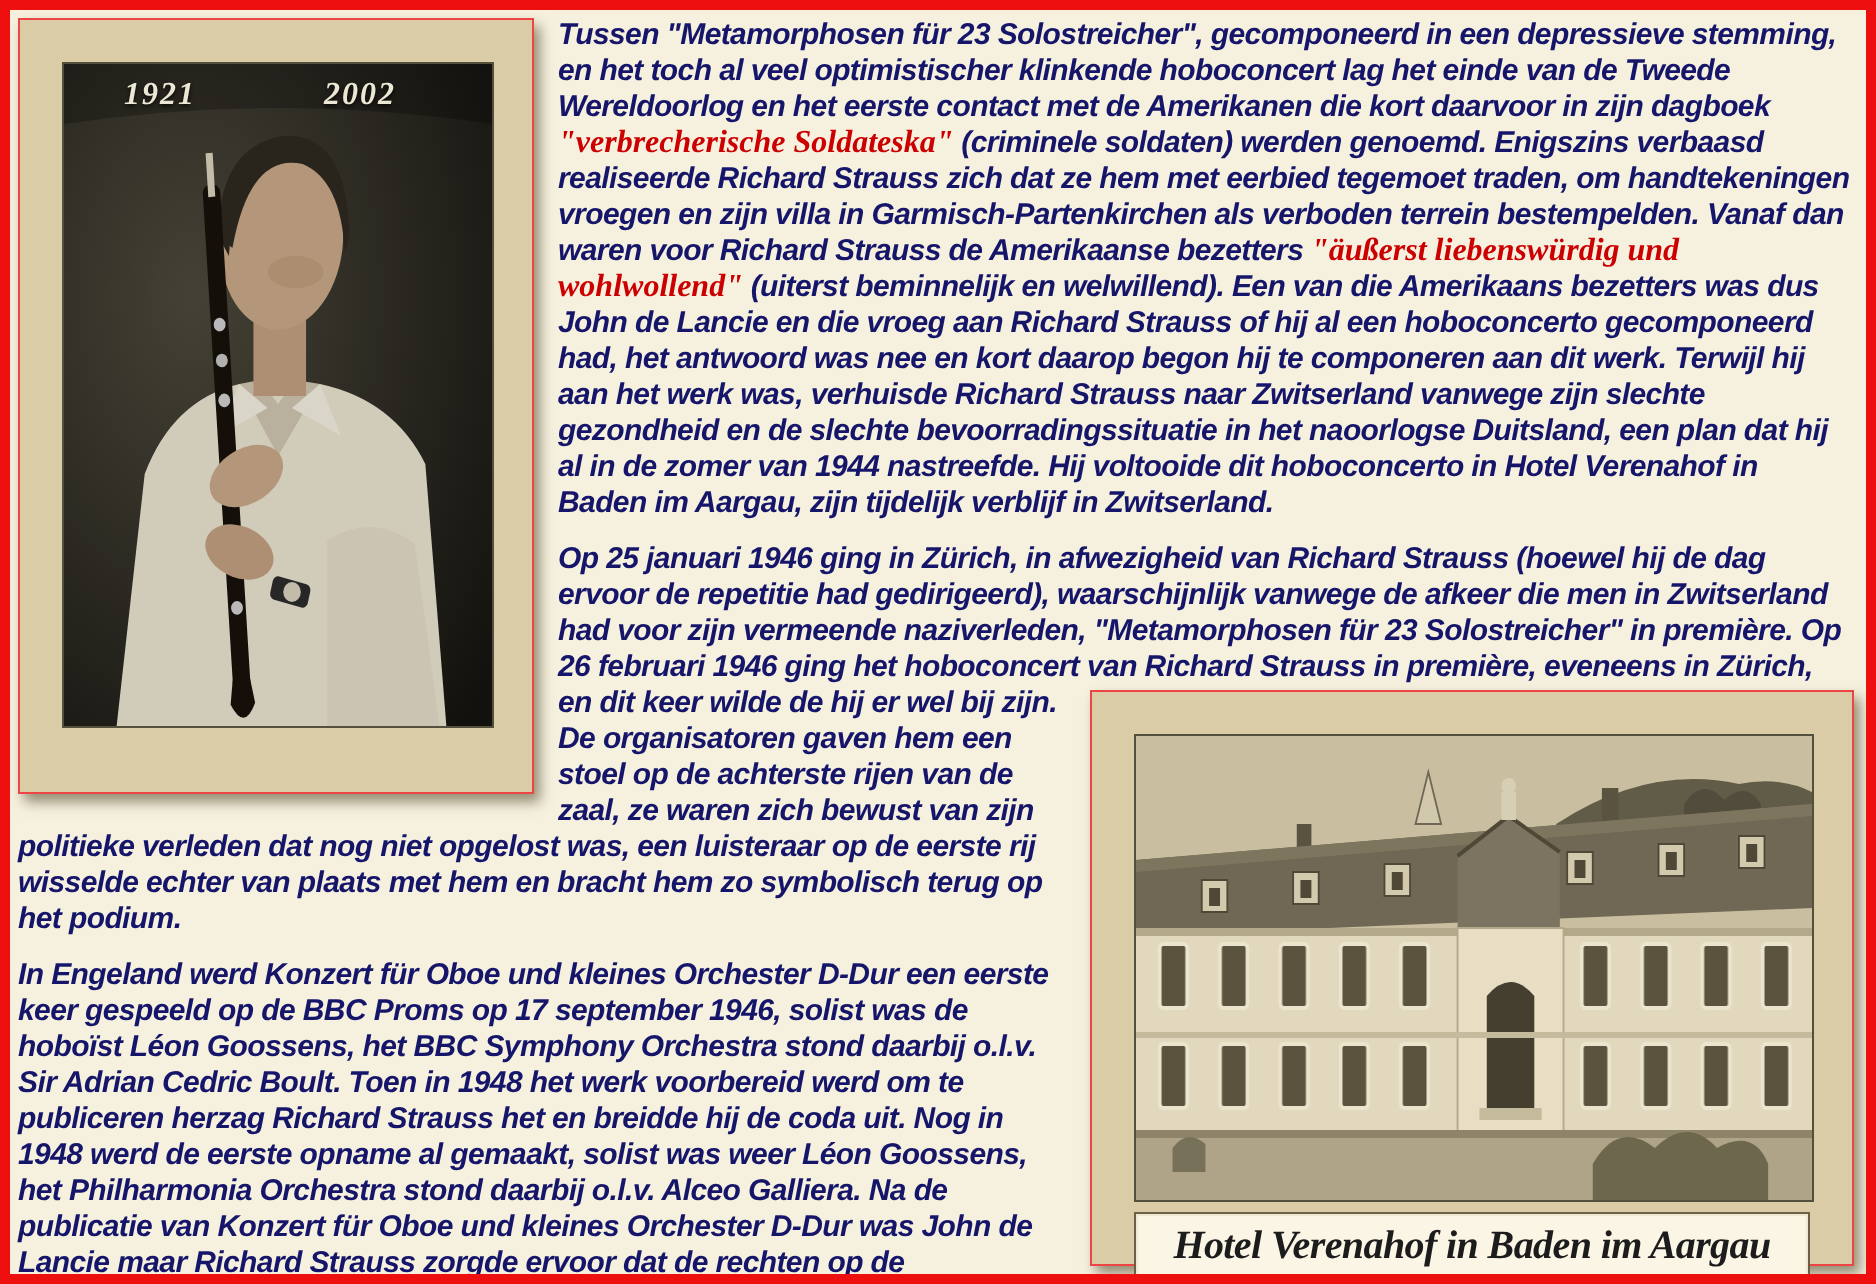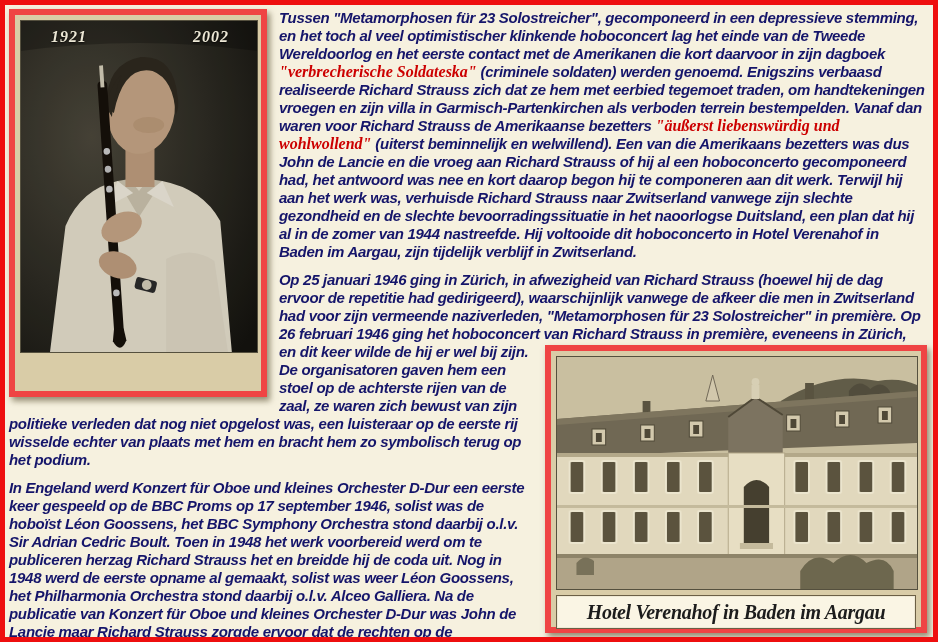--- a/index.html
+++ b/index.html
@@ -3,39 +3,39 @@
 <meta charset="utf-8">
 <style>
   html,body{margin:0;padding:0;background:#999;}
   .page{
     position:relative;box-sizing:border-box;width:938px;height:642px;
     border:5px solid #ee0f0f;background:#f6f1df;padding:4px 6px 4px 4px;
     overflow:hidden;font-family:"Liberation Sans",sans-serif;
   }
   
   .frame{
-    box-sizing:border-box;background:#d9cca7;border:6px solid #ef4444;
-    padding:5px;box-shadow:3px 4px 6px rgba(70,58,28,.55);
+    box-sizing:border-box;background:#d9cca7;border:1px solid #ef4444;
+    padding:21px;box-shadow:3px 4px 6px rgba(70,58,28,.55);
   }
   .fig-john{float:left;width:258px;height:388px;margin:0 12px 6px 0;}
   .photo{display:block;position:relative;border:1px solid #55503e;overflow:hidden;background:#23221c;}
   .john-photo{width:100%;height:331px;}
   .plate{
     display:flex;align-items:center;justify-content:center;box-sizing:border-box;
     margin-top:5px;background:#faf5e4;border:1px solid #6b5f45;
     box-shadow:inset 0 0 0 1px #efe9d4;
     font-family:"Liberation Serif",serif;font-style:italic;color:#1c1c1c;
   }
   .john-plate{height:39px;font-size:22px;}
   .year{
     position:absolute;top:7px;color:#ece7d5;
     font-family:"Liberation Serif",serif;font-style:italic;font-weight:700;
     font-size:16px;letter-spacing:1px;text-shadow:0 1px 2px rgba(0,0,0,.8);
   }
-  .year-left{left:30px;} .year-right{right:28px;}
+  .year-left{left:30px;} .year-right{right:48px;}
 
   .fig-hotel{
     float:right;width:382px;height:288px;margin:2px 0 0 16px;
     display:block; 
   }
   .hotel-photo{width:100%;height:232px;}
   .hotel-plate{height:34px;font-size:20px;font-weight:700;}
 
   
   .article{color:#15156a;font-weight:700;font-style:italic;

